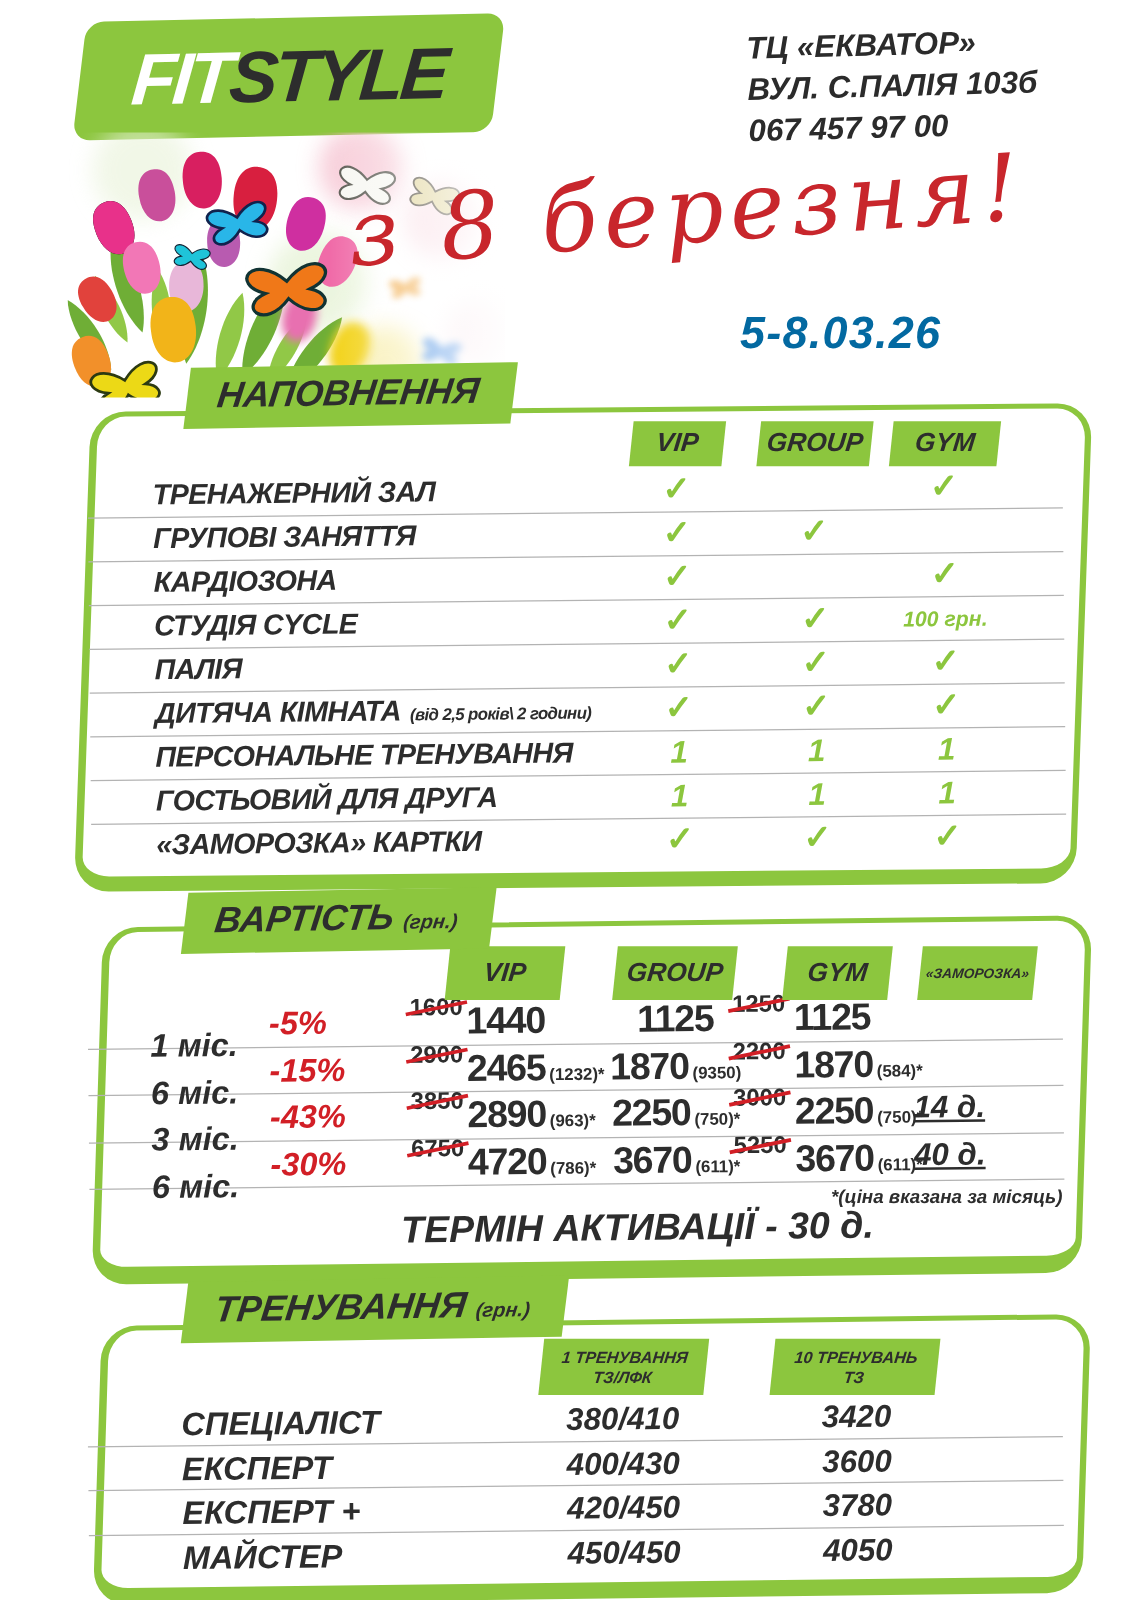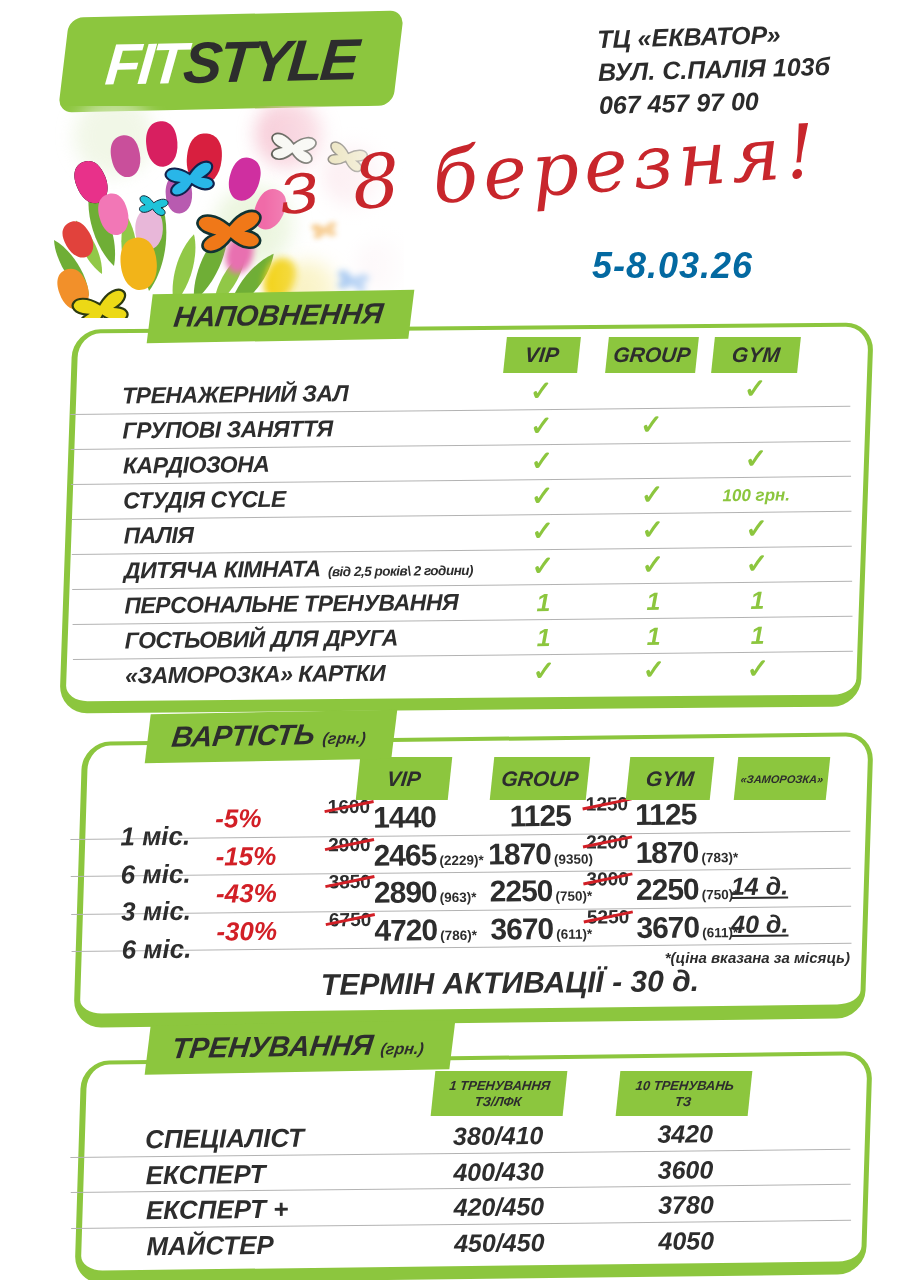--- a/index.html
+++ b/index.html
@@ -253,24 +253,24 @@
       <span class="p-cell p-vold"><span class="p-old">1600</span></span>
       <span class="p-cell p-vip"><span class="p-main">1440</span></span>
       <span class="p-cell p-group"><span class="p-main">1125</span></span>
       <span class="p-cell p-gold"><span class="p-old">1250</span></span>
       <span class="p-cell p-gym"><span class="p-main">1125</span></span>
     </div>
     <div class="p-row">
       <span class="p-period">6 міс.</span>
       <span class="p-disc">-15%</span>
       <span class="p-cell p-vold"><span class="p-old">2900</span></span>
-      <span class="p-cell p-vip"><span class="p-main">2465</span><span class="p-sub">(2229)*</span></span>
+      <span class="p-cell p-vip"><span class="p-main">2465</span><span class="p-sub">(1232)*</span></span>
       <span class="p-cell p-group"><span class="p-main">1870</span><span class="p-sub">(9350)</span></span>
       <span class="p-cell p-gold"><span class="p-old">2200</span></span>
-      <span class="p-cell p-gym"><span class="p-main">1870</span><span class="p-sub">(783)*</span></span>
+      <span class="p-cell p-gym"><span class="p-main">1870</span><span class="p-sub">(584)*</span></span>
     </div>
     <div class="p-row">
       <span class="p-period">3 міс.</span>
       <span class="p-disc">-43%</span>
       <span class="p-cell p-vold"><span class="p-old">3850</span></span>
       <span class="p-cell p-vip"><span class="p-main">2890</span><span class="p-sub">(963)*</span></span>
       <span class="p-cell p-group"><span class="p-main">2250</span><span class="p-sub">(750)*</span></span>
       <span class="p-cell p-gold"><span class="p-old">3000</span></span>
       <span class="p-cell p-gym"><span class="p-main">2250</span><span class="p-sub">(750)*</span></span>
       <span class="p-cell p-freeze">14 д.</span>

